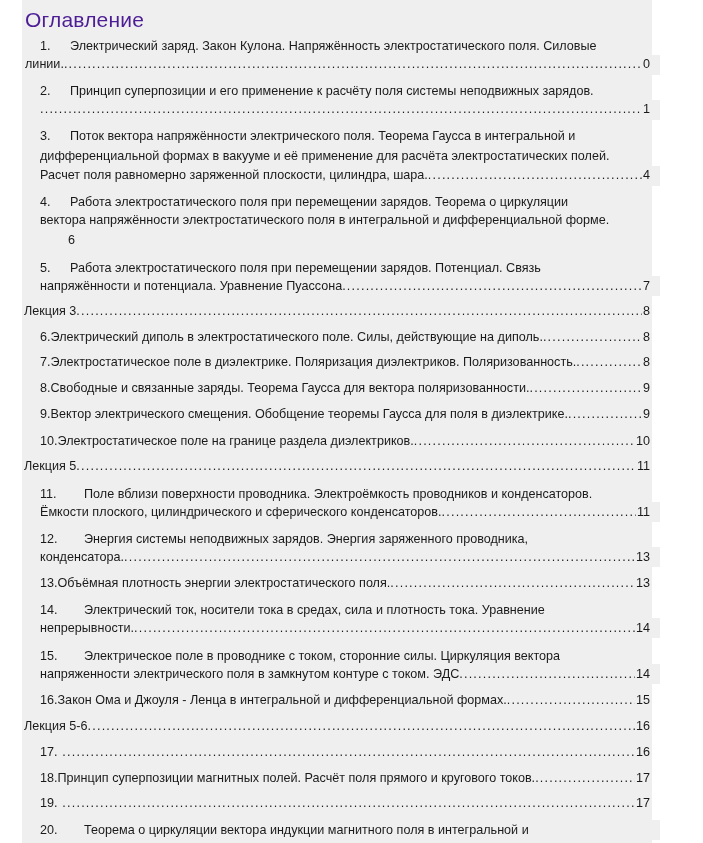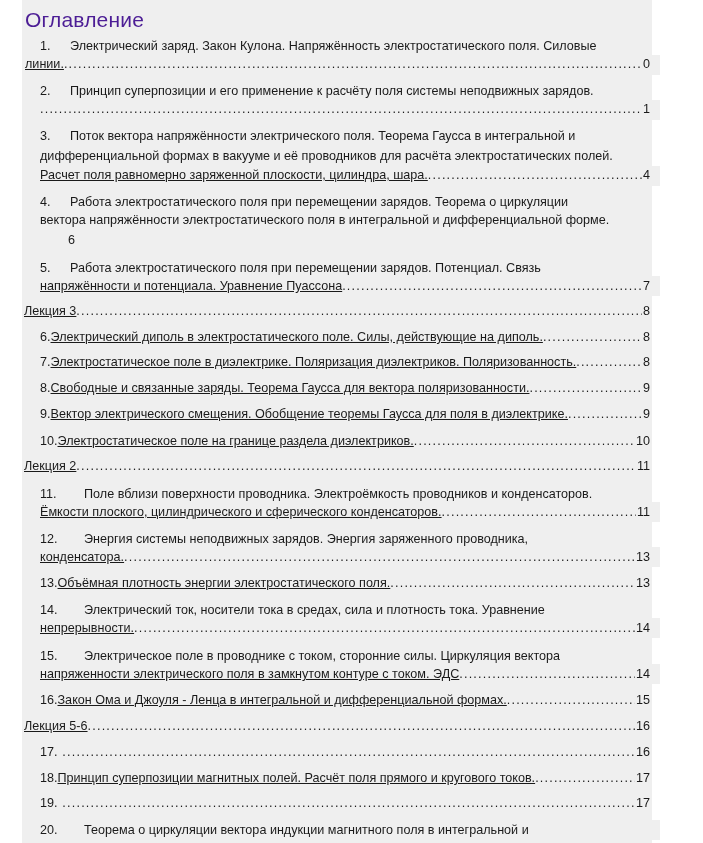--- a/index.html
+++ b/index.html
@@ -4,21 +4,21 @@
 <style>
   html, body { margin: 0; padding: 0; background: #ffffff; }
   body { width: 703px; height: 843px; position: relative; overflow: hidden;
          font-family: "Liberation Sans", "DejaVu Sans", sans-serif; color: #1a1a1a; }
   .toc-bg { position: absolute; left: 22px; top: 0; width: 630px; height: 843px; background: #efefef; }
   .step { position: absolute; left: 22px; width: 638px; height: 20px; background: #efefef; }
   .title { position: absolute; left: 25px; top: 8px; font-size: 21px; color: #4c1d95; letter-spacing: 0.2px; }
   .line { position: absolute; font-size: 12.6px; line-height: 18px; white-space: nowrap; height: 18px; }
   .num { display: inline-block; }
   .lead { position: absolute; display: flex; align-items: baseline; font-size: 12.6px; line-height: 18px; height: 18px; white-space: nowrap; }
-  .lead .txt { flex: 0 0 auto; text-decoration: underline; }
+  .lead .txt { flex: 0 0 auto; }
   .lead .dots { flex: 1 1 auto; overflow: hidden; letter-spacing: 1.2px; color: #1a1a1a; }
   .lead .dots::before { content: "................................................................................................................................................................................................................................................"; }
   .lead .pg { flex: 0 0 auto; padding-left: 1px; }
 </style>
 </head>
 <body>
 
 <div class="toc-bg"></div>
 
 <div class="step" style="top:55px"></div>
@@ -47,21 +47,21 @@
 </div>
 <div class="lead" style="left:40px;top:100px;width:610px">
     <span class="dots"></span>
     <span class="pg">1</span>
 </div>
 
 <div class="line" style="left:40px;top:127px">
   <span class="num" style="width:30px">3.</span><span>Поток вектора напряжённости электрического поля. Теорема Гаусса в интегральной и</span>
 </div>
 <div class="line" style="left:40px;top:147px">
-  <span>дифференциальной формах в вакууме и её проводников для расчёта электростатических полей.</span>
+  <span>дифференциальной формах в вакууме и её применение для расчёта электростатических полей.</span>
 </div>
 <div class="lead" style="left:40px;top:166px;width:610px">
   <span class="txt">Расчет поля равномерно заряженной плоскости, цилиндра, шара. </span>
     <span class="dots"></span>
     <span class="pg">4</span>
 </div>
 
 <div class="line" style="left:40px;top:193px">
   <span class="num" style="width:30px">4.</span><span>Работа электростатического поля при перемещении зарядов. Теорема о циркуляции</span>
 </div>
@@ -116,21 +116,21 @@
 </div>
 
 <div class="lead" style="left:40px;top:432px;width:610px">
   <span class="num" style="width:44px">10.</span>
     <span class="txt">Электростатическое поле на границе раздела диэлектриков. </span>
     <span class="dots"></span>
     <span class="pg">10</span>
 </div>
 
 <div class="lead" style="left:24px;top:457px;width:626px">
-  <span class="txt">Лекция 2 </span>
+  <span class="txt">Лекция 5 </span>
     <span class="dots"></span>
     <span class="pg">11</span>
 </div>
 
 <div class="line" style="left:40px;top:485px">
   <span class="num" style="width:44px">11.</span><span>Поле вблизи поверхности проводника. Электроёмкость проводников и конденсаторов.</span>
 </div>
 <div class="lead" style="left:40px;top:503px;width:610px">
   <span class="txt">Ёмкости плоского, цилиндрического и сферического конденсаторов. </span>
     <span class="dots"></span>

